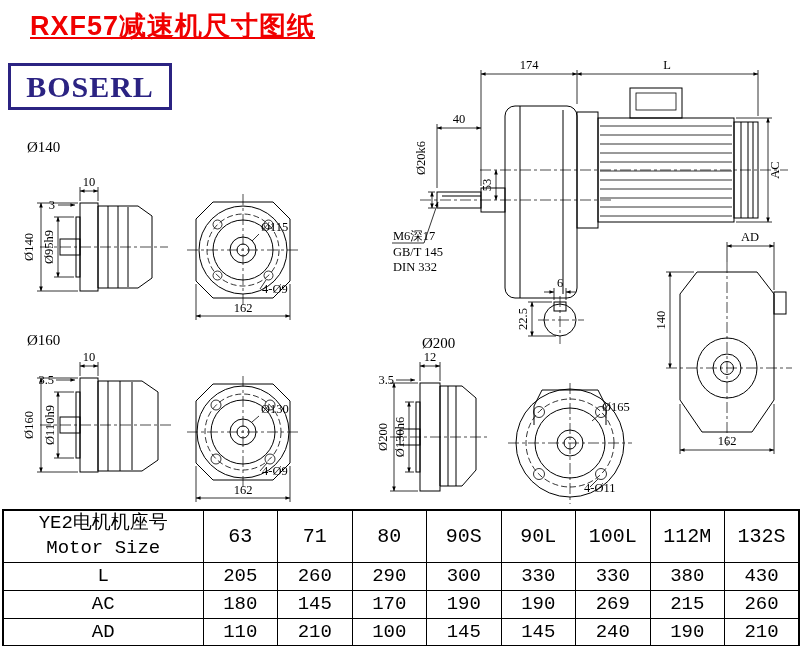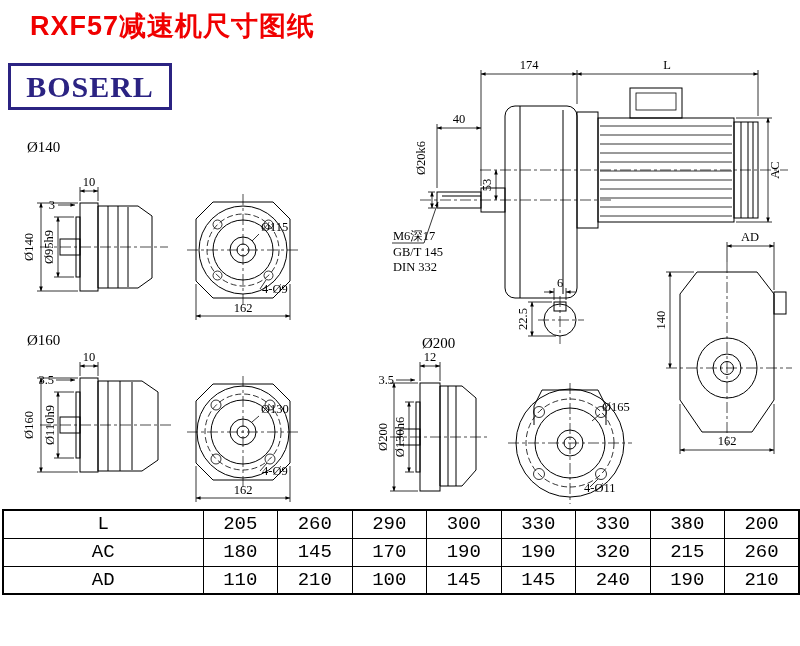--- a/index.html
+++ b/index.html
@@ -1,17 +1,17 @@
 <!DOCTYPE html>
 <html><head>
 <meta charset="utf-8">
 <style>
   * { margin:0; padding:0; box-sizing:border-box; }
   html,body { width:800px; height:646px; background:#fff; font-family:"Liberation Sans",sans-serif; position:relative; overflow:hidden; }
-  .page-title { position:absolute; left:30px; top:8px; font-size:27px; font-weight:bold; color:#f00000; letter-spacing:1px; z-index:3; }
+  .page-title { position:absolute; left:30px; top:8px; font-size:27px; font-weight:bold; color:#f00000; letter-spacing:1px; z-index:3;text-decoration:underline; }
   .logo-box { position:absolute; left:8px; top:63px; width:164px; height:47px; border:3px solid #2b2382; background:#fff;
               display:flex; align-items:center; justify-content:center; z-index:3; }
   .logo-box span { font-family:"Liberation Serif",serif; font-weight:bold; font-size:30px; color:#2b2382; letter-spacing:1px; }
   svg.drawing { position:absolute; left:0; top:0; z-index:1; }
   svg text { font-family:"Liberation Serif",serif; font-size:12.5px; fill:#000; }
   svg text.vt { font-size:15px; }
   .ln  { fill:none; stroke:#000; stroke-width:1; }
   .thin{ fill:none; stroke:#000; stroke-width:0.8; }
   .cl  { fill:none; stroke:#000; stroke-width:0.7; stroke-dasharray:11 3 3 3; }
   .bc  { fill:none; stroke:#000; stroke-width:0.8; stroke-dasharray:6 3; }
@@ -296,39 +296,53 @@
     <col style="width:74.5px">
       <col style="width:74.5px">
       <col style="width:74.5px">
       <col style="width:74.5px">
     <col style="width:74.5px">
       <col style="width:74.5px">
       <col style="width:74.5px">
       <col style="width:74.5px">
   </colgroup>
   <tbody>
+    <tr class="head">
+      <th class="motor-cell">
+        <div>YE2电机机座号</div>
+        <div>Motor Size</div>
+      </th>
+      <th>63</th>
+      <th>71</th>
+      <th>80</th>
+      <th>90S</th>
+      <th>90L</th>
+      <th>100L</th>
+      <th>112M</th>
+      <th>132S</th>
+    </tr>
     <tr class="datarow">
       <td>L</td>
       <td>205</td>
       <td>260</td>
       <td>290</td>
       <td>300</td>
       <td>330</td>
       <td>330</td>
       <td>380</td>
-      <td>200</td>
+      <td>430</td>
     </tr>
     <tr class="datarow">
       <td>AC</td>
       <td>180</td>
       <td>145</td>
       <td>170</td>
       <td>190</td>
       <td>190</td>
-      <td>320</td>
+      <td>269</td>
       <td>215</td>
       <td>260</td>
     </tr>
     <tr class="datarow">
       <td>AD</td>
       <td>110</td>
       <td>210</td>
       <td>100</td>
       <td>145</td>
       <td>145</td>

